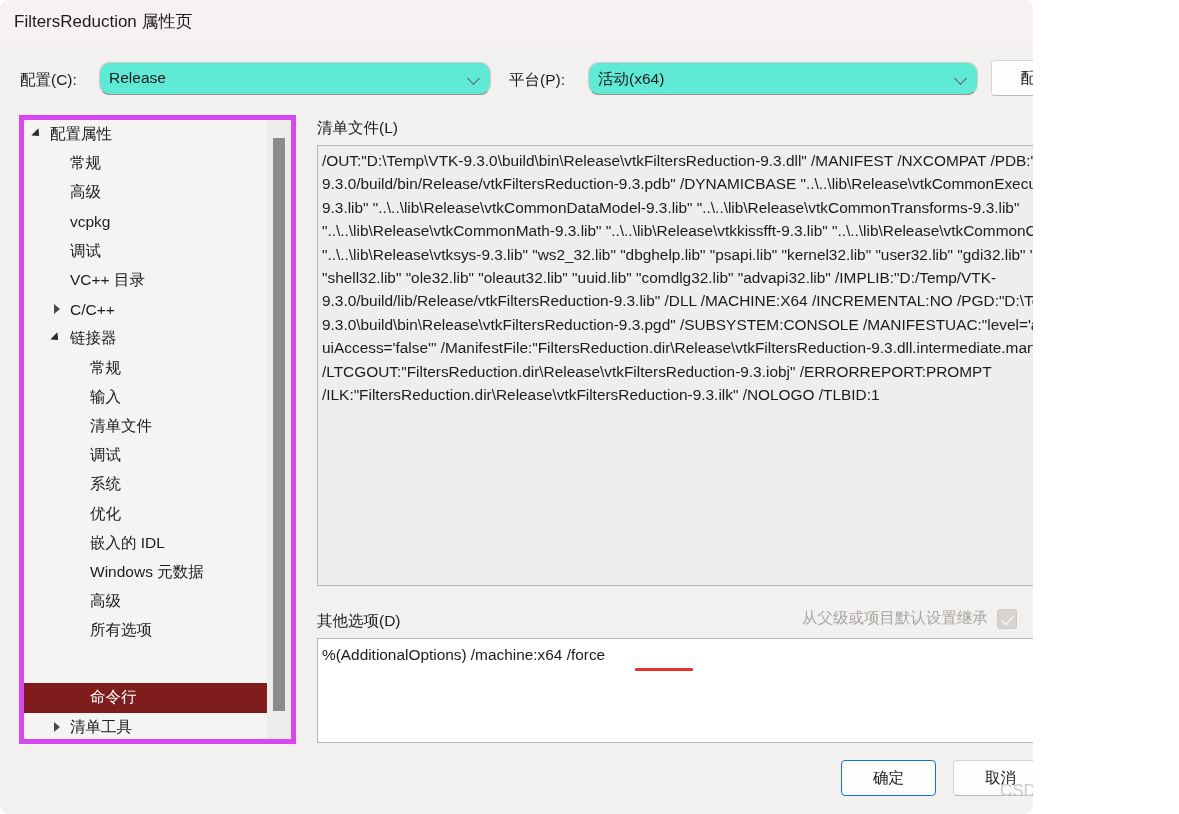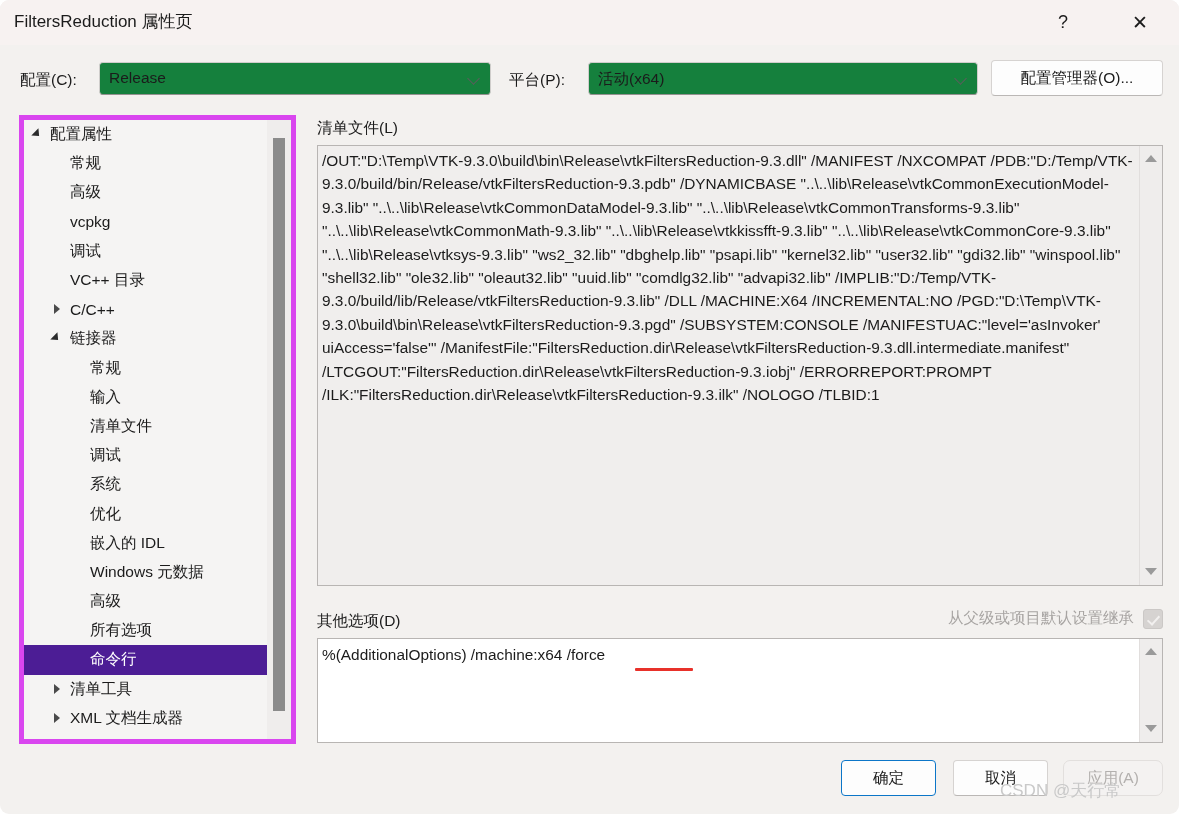--- a/index.html
+++ b/index.html
@@ -10,21 +10,21 @@
   body {
     width: 1179px;
     height: 814px;
     font-family: "Liberation Sans", "DejaVu Sans", sans-serif;
     overflow: hidden;
   }
 
   .dialog {
     position: absolute;
     left: 0; top: 0;
-    width: 1179px;
+    width: 1033px;
     height: 814px;
     background: #f3f1ef;
     border-radius: 9px;
     box-sizing: border-box;
     overflow: hidden;
   }
 
   
   .titlebar {
     position: absolute;
@@ -61,24 +61,24 @@
     position: absolute;
     font-size: 15.5px;
     color: #1b1b1b;
     white-space: nowrap;
   }
   #lbl-config { left: 20px; top: 70px; }
   #lbl-platform { left: 509px; top: 70px; }
 
   .combo {
     position: absolute;
-    background: #15803d;
+    background: #5eead4;
     border: 1px solid #cfcdcb;
     border-bottom-color: #949190;
-    border-radius: 4px;
+    border-radius: 11px;
     box-sizing: border-box;
     height: 33px;
   }
   .combo .val {
     position: absolute;
     left: 9px;
     top: 6px;
     font-size: 15.5px;
     color: #1b1b1b;
     white-space: nowrap;
@@ -165,23 +165,24 @@
   .tnode .arrow.expanded::before {
     content: "";
     position: absolute;
     left: 1px; top: 4px;
     border-top: 6px solid #2b2b2b;
     border-left: 5px solid transparent;
     border-right: 5px solid transparent;
     transform: rotate(-45deg);
   }
   .tnode.selected {
-    background: #4c1d95;
+    background: #7f1d1d;
     color: #ffffff;
     width: 252px;
+    margin-top: 38px;
   }
   
   .lvl0 .lbl { margin-left: 26px; }
   .lvl0 .arrow { left: 7px; top: 7px; }
   .lvl1 .lbl { margin-left: 46px; }
   .lvl1 .arrow { left: 26px; top: 7px; }
   .lvl2 .lbl { margin-left: 66px; }
 
   .tree-sb {
     position: absolute;

